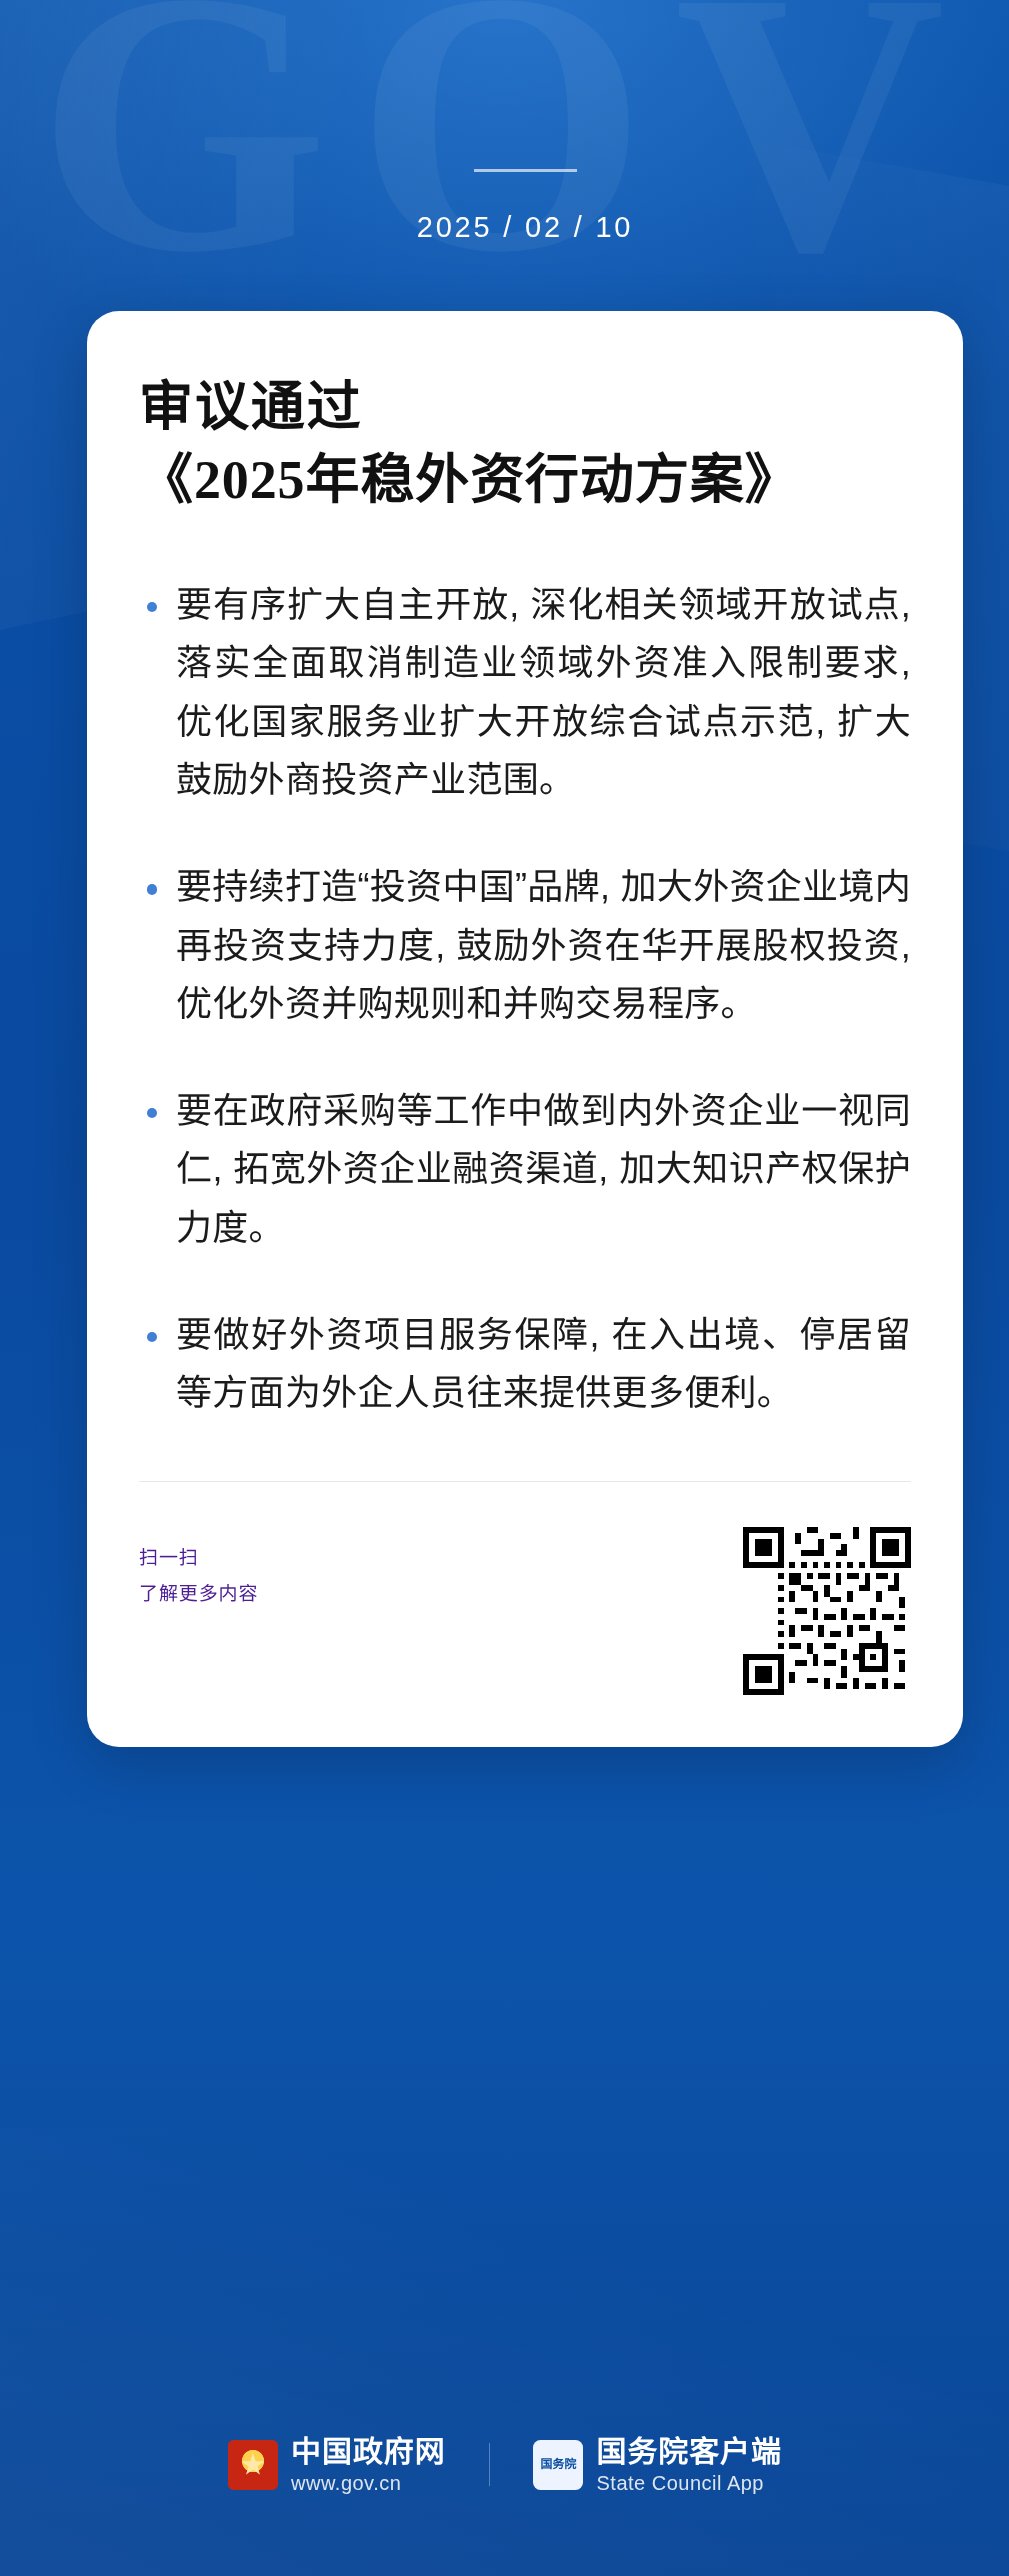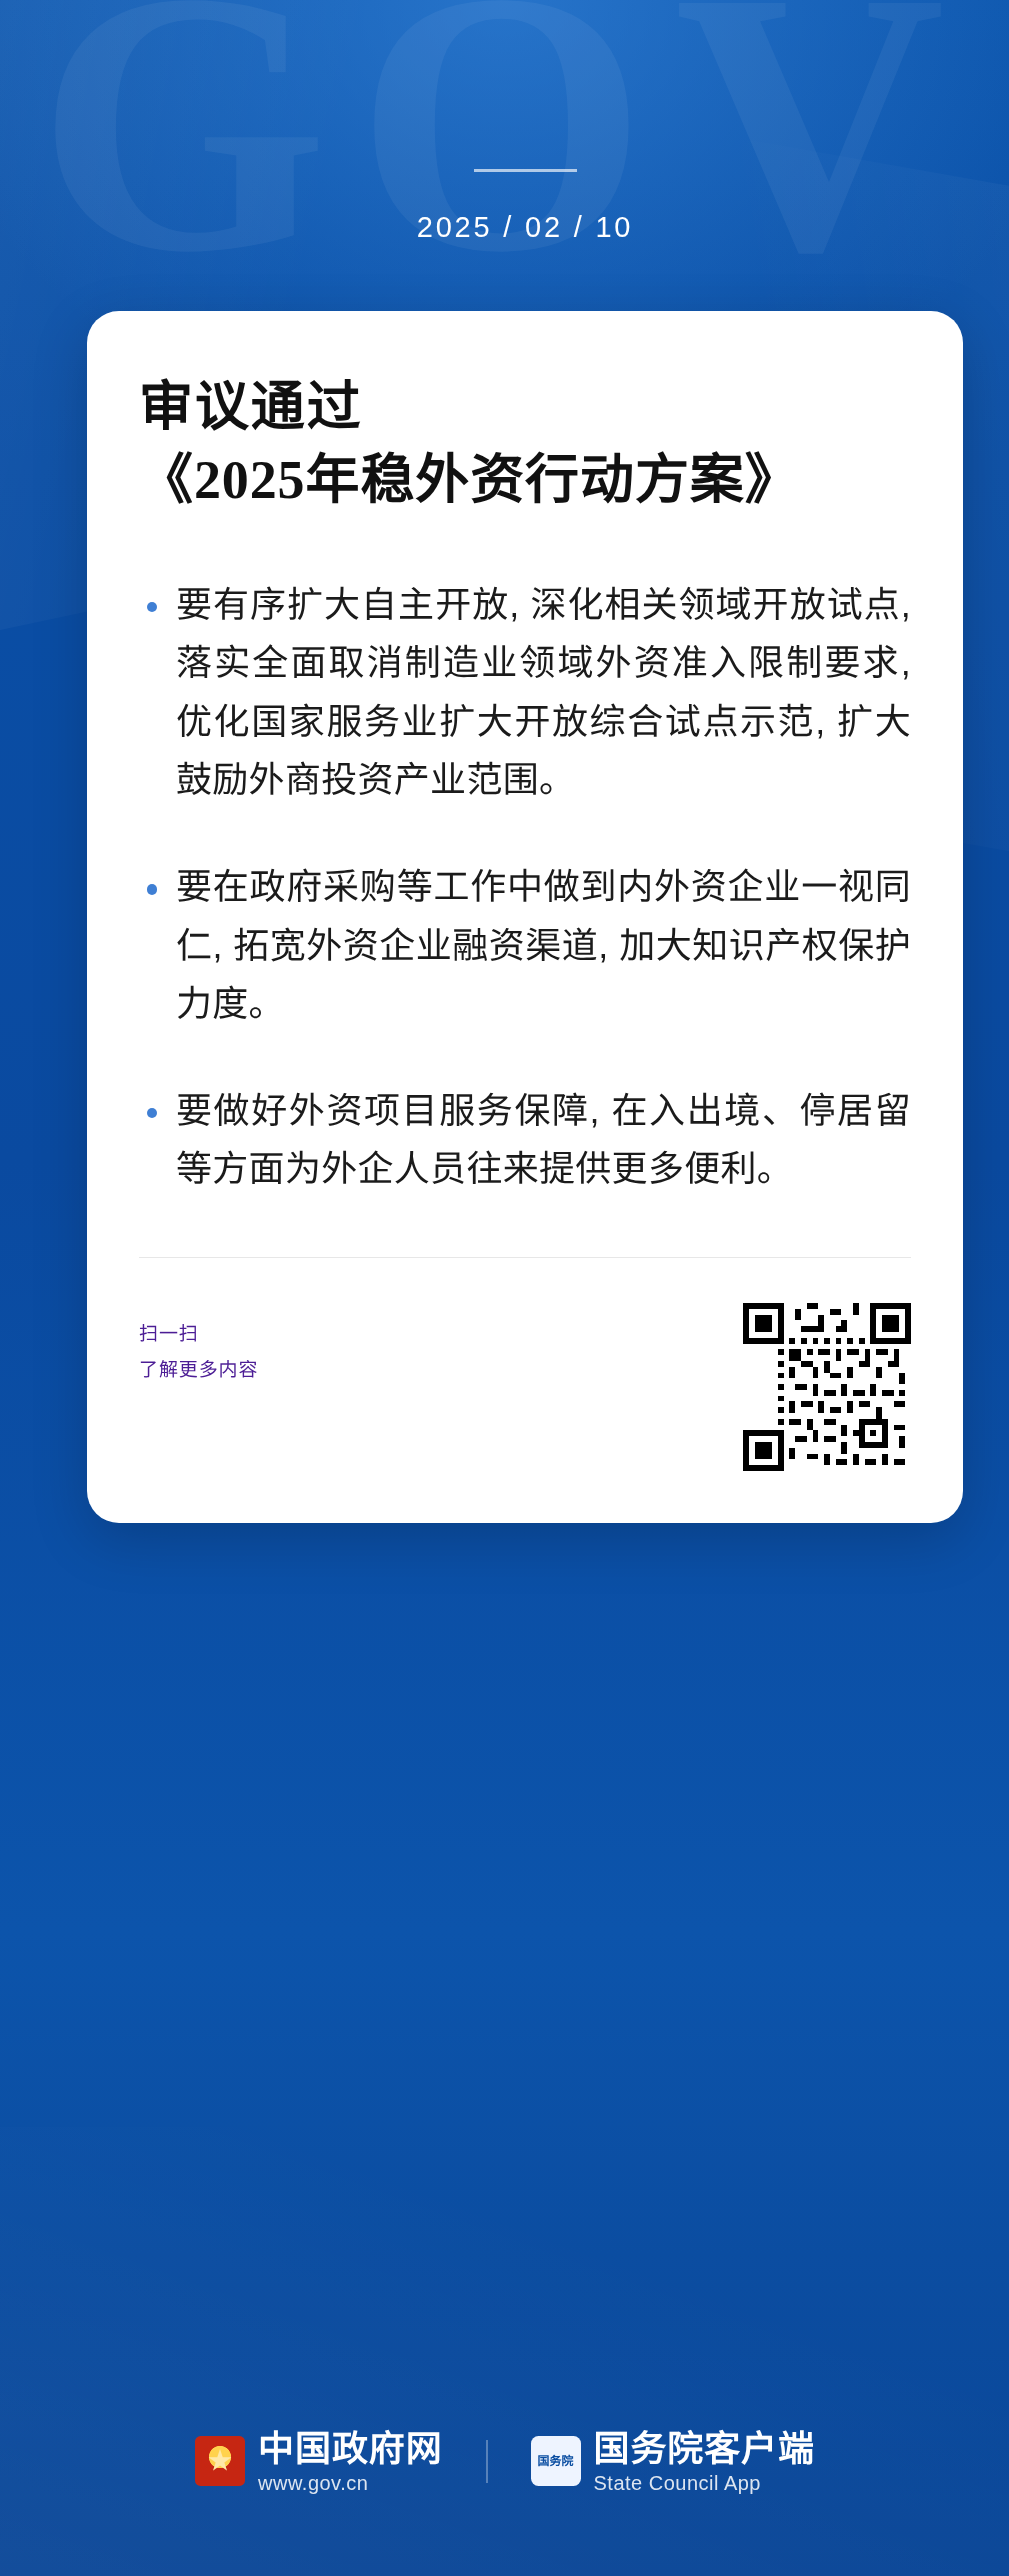--- a/index.html
+++ b/index.html
@@ -230,21 +230,21 @@
     font-size: 12px;
     color: #0b4ea2;
     font-weight: 700;
     letter-spacing: 0;
     text-align: center;
     line-height: 1.05;
   }
   .brand-labels { line-height: 1.12; }
   .brand-cn {
     color: #ffffff;
-    font-size: 36px;
+    font-size: 30px;
     font-weight: 700;
     letter-spacing: 0.9px;
     white-space: nowrap;
   }
   .brand-en {
     color: rgba(255,255,255,0.86);
     font-size: 20px;
     letter-spacing: 0.5px;
     white-space: nowrap;
     margin-top: 2.8px;
@@ -272,20 +272,21 @@
   </div>
 
   <div class="card">
     <div class="card-heading">
       <div class="line1">审议通过</div>
       <div class="line2">《2025年稳外资行动方案》</div>
     </div>
 
     <ul class="bullets">
       <li>要有序扩大自主开放, 深化相关领域开放试点, 落实全面取消制造业领域外资准入限制要求, 优化国家服务业扩大开放综合试点示范, 扩大鼓励外商投资产业范围。</li>
+      <li>要持续打造“投资中国”品牌, 加大外资企业境内再投资支持力度, 鼓励外资在华开展股权投资, 优化外资并购规则和并购交易程序。</li>
       <li>要在政府采购等工作中做到内外资企业一视同仁, 拓宽外资企业融资渠道, 加大知识产权保护力度。</li>
       <li>要做好外资项目服务保障, 在入出境、停居留等方面为外企人员往来提供更多便利。</li>
     </ul>
 
     <div class="card-rule"></div>
 
     <div class="card-footer">
       <div class="scan-text">
         <div>扫一扫</div>
         <div>了解更多内容</div>

